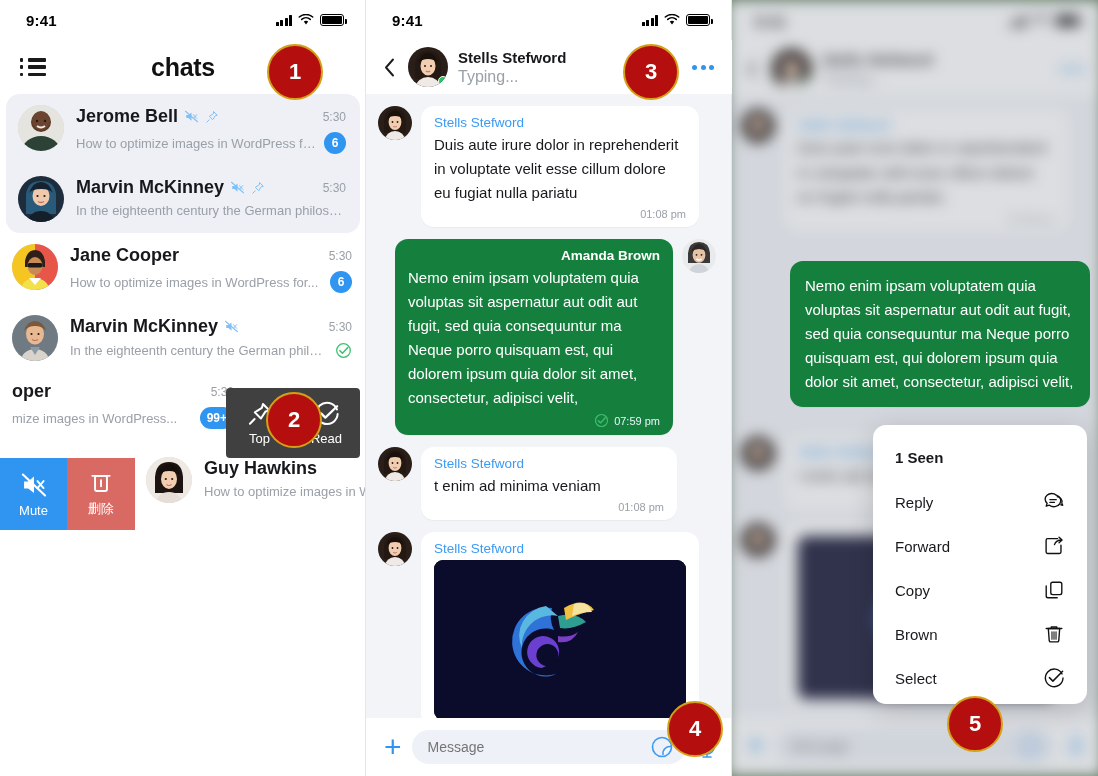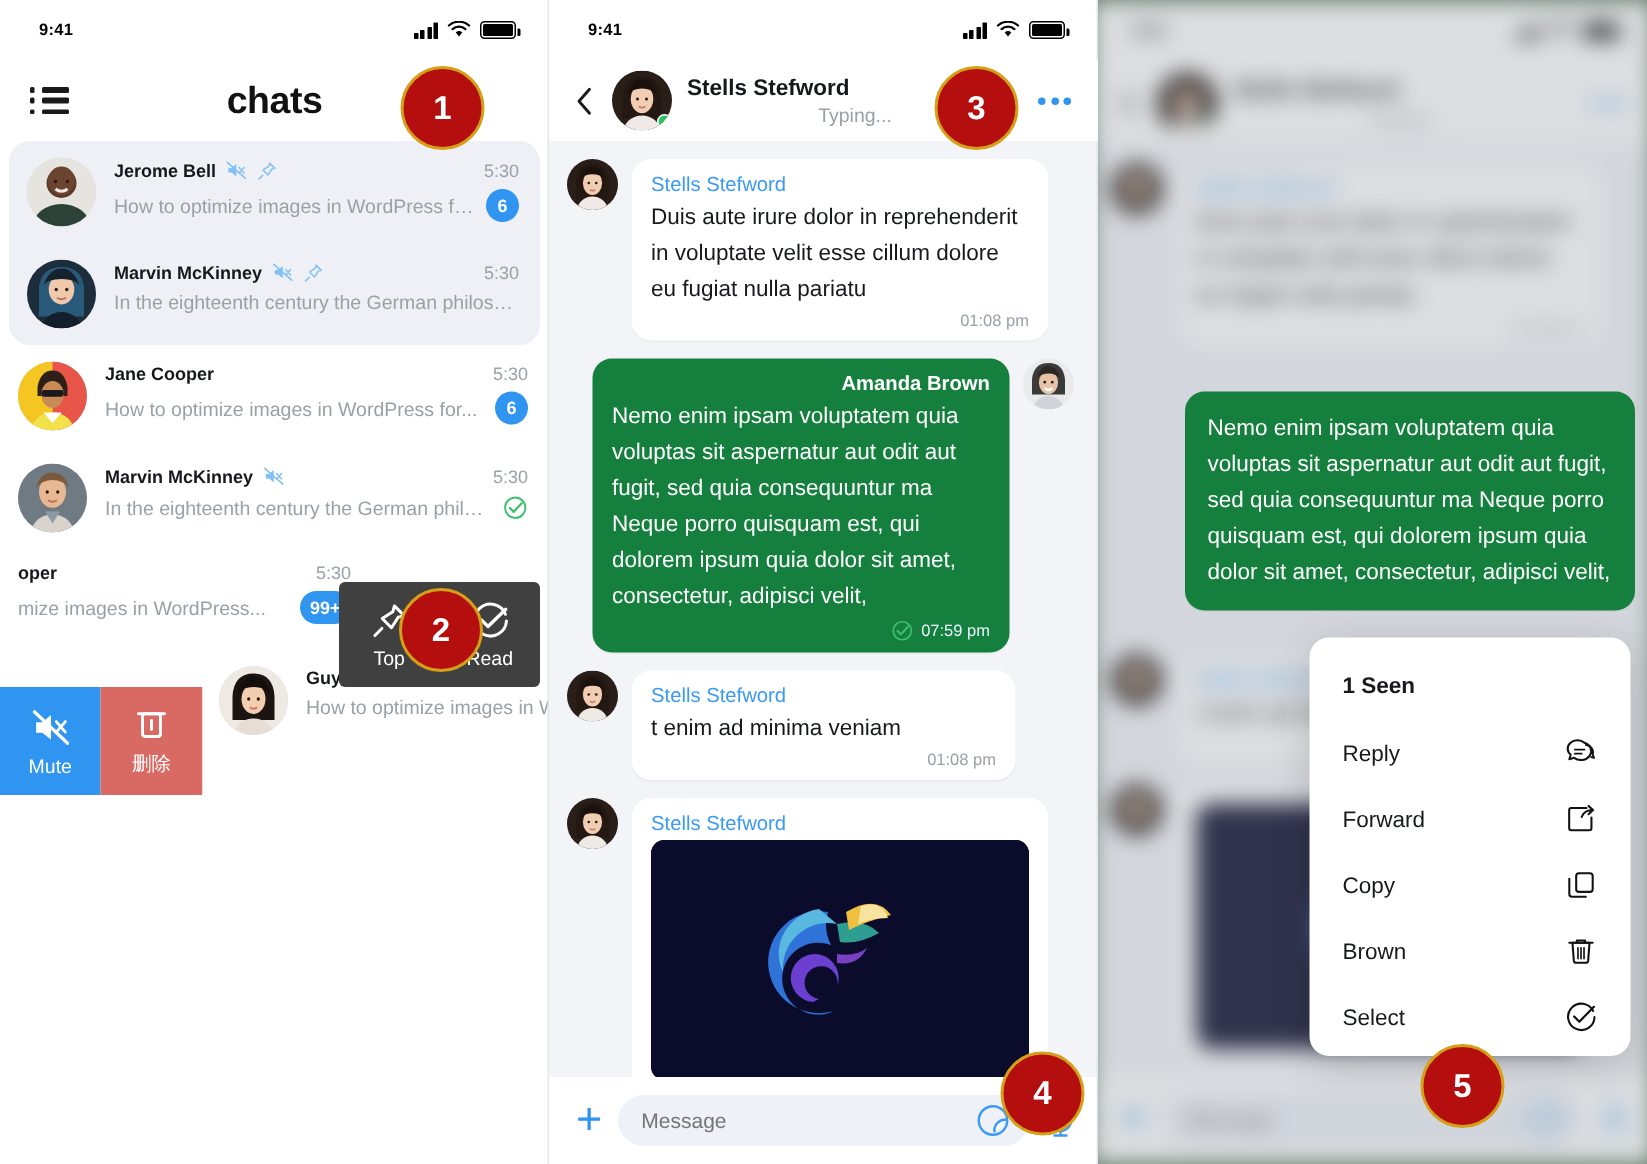--- a/index.html
+++ b/index.html
@@ -17,21 +17,21 @@
   #panel-chat { left: 366px; width: 366px; }
   #panel-menu { left: 732px; width: 366px; background: #4a6b48; }
   .panel-divider { position: absolute; top: 0; width: 1px; height: 776px; background: #e3e6ea; }
 
   
   .statusbar {
     position: relative; height: 40px;
     display: flex; align-items: center; justify-content: space-between;
     padding: 0 22px 0 26px;
   }
-  .status-time { font-size: 11px; font-weight: bold; color: #000; letter-spacing: .2px; }
+  .status-time { font-size: 15px; font-weight: bold; color: #000; letter-spacing: .2px; }
   .status-icons { display: flex; align-items: center; gap: 6px; }
   .sig { display: flex; align-items: flex-end; gap: 1.5px; height: 11px; }
   .sig i { display: block; width: 3px; background: #000; border-radius: .5px; }
   .sig i:nth-child(1){height:4px;} .sig i:nth-child(2){height:6px;}
   .sig i:nth-child(3){height:8px;} .sig i:nth-child(4){height:11px;}
   .batt { width: 24px; height: 12px; border: 1.6px solid #000; border-radius: 3px; position: relative; }
   .batt::after { content:""; position:absolute; right:-4px; top:3.5px; width:2px; height:5px; background:#000; border-radius:0 1px 1px 0;}
   .batt i { position:absolute; left:1.4px; top:1.4px; bottom:1.4px; right:1.4px; background:#000; border-radius:1px;}
 
   
@@ -57,21 +57,21 @@
     display: flex; align-items: flex-start; gap: 12px;
     padding: 11px 14px 11px 12px; position: relative;
   }
   .avatar {
     width: 46px; height: 46px; border-radius: 50%; flex: 0 0 46px;
     background: #cfd4da; overflow: hidden; position: relative;
   }
   .avatar svg { display:block; width:100%; height:100%; }
   .row-body { flex: 1 1 auto; min-width: 0; padding-top: 1px; }
   .row-top { display: flex; align-items: center; gap: 6px; }
-  .row-name { font-size: 12px; font-weight: bold; color: #16181c; white-space: nowrap; }
+  .row-name { font-size: 18px; font-weight: bold; color: #16181c; white-space: nowrap; }
   .row-time { margin-left: auto; font-size: 12px; color: #9aa0a8; flex: 0 0 auto; padding-left:6px;}
   .row-bottom { display: flex; align-items: center; gap: 8px; margin-top: 5px; }
   .row-prev {
     font-size: 13px; color: #9aa0a8; white-space: nowrap; overflow: hidden;
     text-overflow: ellipsis; flex: 1 1 auto; min-width: 0;
   }
   .badge {
     background: #2f95f0; color: #fff; font-size: 12px; font-weight: bold;
     border-radius: 11px; min-width: 22px; height: 22px; padding: 0 7px;
     display: flex; align-items: center; justify-content: center; flex: 0 0 auto;
@@ -107,21 +107,21 @@
     padding: 0 18px 0 14px; background: #fff; position: relative; z-index: 2;
   }
   .back-chevron { width: 18px; height: 22px; display:flex; align-items:center; justify-content:center; color:#1a1a1a; }
   .chat-h-avatar { width: 40px; height: 40px; border-radius: 50%; overflow: hidden; position: relative; flex:0 0 40px;}
   .online-dot {
     position: absolute; right: 0px; bottom: 1px; width: 10px; height: 10px;
     border-radius: 50%; background: #25c55f; border: 1.8px solid #fff;
   }
   .chat-h-text { flex: 1 1 auto; min-width:0; }
   .chat-h-name { font-size: 15px; font-weight: bold; color: #16181c; }
-  .chat-h-sub { font-size: 13px; color: #9aa0a8; margin-top: 2px; text-align: center; }
+  .chat-h-sub { font-size: 16px; color: #9aa0a8; margin-top: 2px; }
   .dots-more { display:flex; gap:3.5px; align-items:center; }
   .dots-more i { width: 5px; height: 5px; border-radius: 50%; background: #2f95f0; display:block; }
 
   .chat-body { background: #f2f4f8; height: 682px; padding: 12px 0 0 0; position: relative; }
 
   .msg-row { display: flex; align-items: flex-start; gap: 9px; padding: 0 16px 12px 12px; }
   .msg-row.out { justify-content: flex-end; }
   .msg-av { width: 34px; height: 34px; border-radius: 50%; overflow: hidden; flex: 0 0 34px; }
   .bubble {
     max-width: 278px; border-radius: 13px; padding: 9px 13px 7px;

